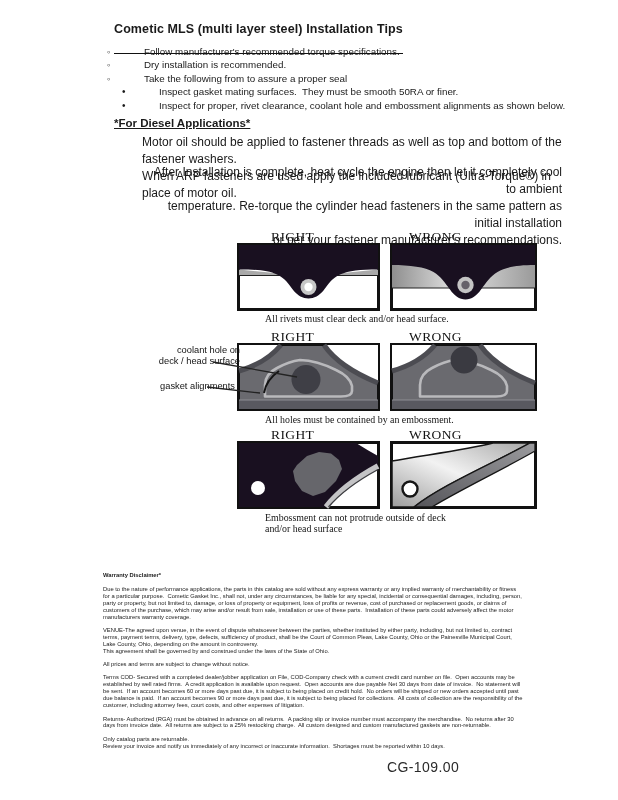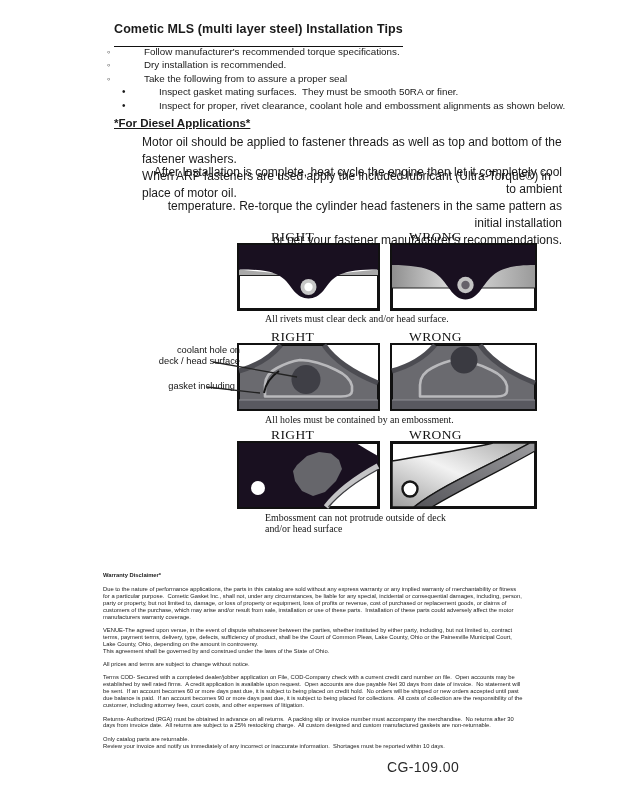--- a/index.html
+++ b/index.html
@@ -6,21 +6,21 @@
   .page{
     position:relative;width:618px;height:800px;background:#ffffff;overflow:hidden;
     font-family:"Liberation Sans",sans-serif;color:#1a1a1a;
   }
   .abs{position:absolute;}
   .pre{white-space:pre-wrap;margin-left:28px;}
 
   
   .doc-title{
     left:114px;top:22px;font-size:12.5px;font-weight:bold;
-    border-bottom:1.6px solid #111;padding-bottom:10px;letter-spacing:0.1px;
+    border-bottom:1.6px solid #111;padding-bottom:17px;letter-spacing:0.1px;
   }
 
   
   .intro{left:107px;top:45px;width:460px;font-size:9.8px;line-height:13.4px;}
   .bullet-row{display:flex;}
   .bullet-row .marker{width:9px;flex:0 0 9px;font-size:9.5px;}
   .bullet-row.sub{margin-left:15px;}
   .bullet-row.sub .marker{font-size:10px;width:9px;}
 
   
@@ -157,21 +157,21 @@
       <path d="M90,2 Q105,24 145,40" fill="none" stroke="#4c4c52" stroke-width="5"></path>
       <path d="M30,53.5 L30,42 Q30,31 42,25 Q54,18.5 65,17 Q82,17.5 101,27 Q115,33.5 117,43 L117,48 Q117,53.5 106,53.5 Z" fill="none" stroke="#b9b9bc" stroke-width="2.6" stroke-linejoin="round"></path>
       <circle cx="74" cy="17" r="13.5" fill="#3a3a41"></circle>
     </svg>
 
     <div class="abs fig-caption pre">All holes must be contained by an embossment.</div>
   </div>
 
   <div class="abs anno coolant pre">coolant hole on
 deck / head surface</div>
-  <div class="abs anno emboss pre">gasket including</div>
+  <div class="abs anno emboss pre">gasket alignments</div>
   <svg class="abs leader-overlay" width="120" height="60" viewBox="0 0 120 60">
     <line x1="13" y1="22" x2="97" y2="37" stroke="#222222" stroke-width="1.3"></line>
     <line x1="7" y1="47" x2="60" y2="53" stroke="#222222" stroke-width="1.3"></line>
   </svg>
 
   <div class="abs figrow row3">
     <span class="abs fig-label right">RIGHT</span>
     <span class="abs fig-label wrong">WRONG</span>
 
     <svg class="abs fig-box left" width="143" height="68" viewBox="0 0 143 68">

